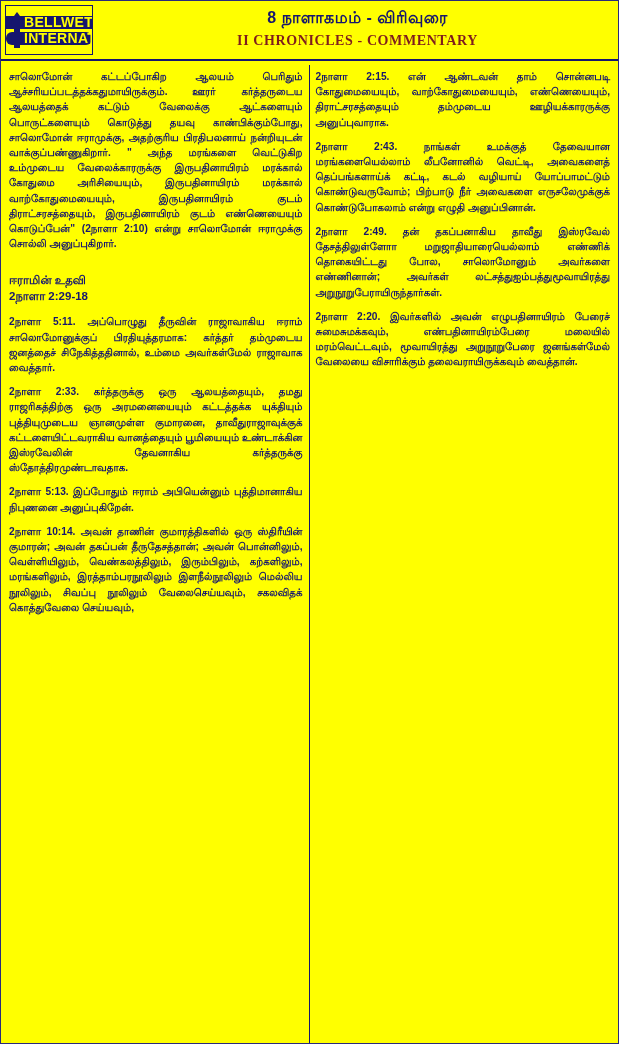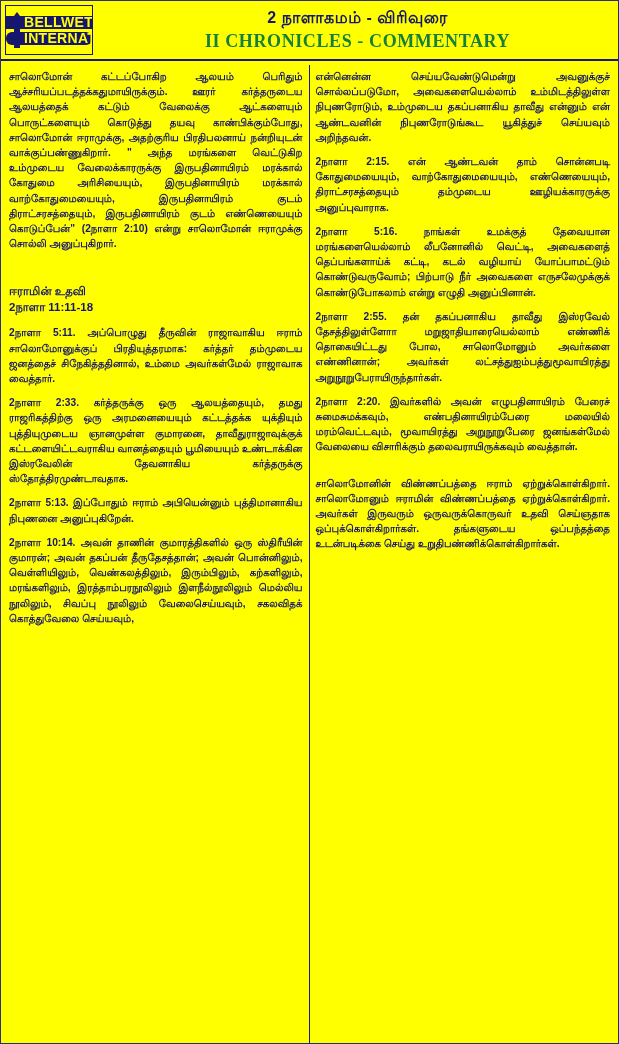--- a/index.html
+++ b/index.html
@@ -78,23 +78,23 @@
     text-align: center;
   }
   .title-ta {
     color: #16166e;
     font-size: 16px;
     font-weight: bold;
     letter-spacing: .5px;
     line-height: 22px;
   }
   .title-en {
-    color: #15803d;
+    color: #7f1d1d;
     font-family: "Liberation Serif", serif;
-    font-size: 18px;
+    font-size: 14px;
     font-weight: bold;
     letter-spacing: .6px;
     line-height: 24px;
   }
 
   
   .columns {
     display: flex;
     height: 982px;
     padding: 4px 2px 0 2px;
@@ -115,21 +115,21 @@
     margin: 0 0 9px 0;
     font-weight: bold;
     -webkit-hyphens: none;
     hyphens: none;
   }
   .sec-head {
     color: #16166e;
     font-size: 11.5px;
     font-weight: bold;
     line-height: 16px;
-    margin: 17px 0 10px 0;
+    margin: 6px 0 10px 0;
   }
   .sec-head .ln { display: block; }
   .spacer-sm { height: 6px; }
   .spacer-md { height: 12px; }
 </style>
 </head>
 <body>
 
 <div class="page">
 
@@ -141,56 +141,54 @@
           <rect x="5" y="12" width="6" height="24" fill="#16166e"></rect>
           <path d="M8 0 C4 5 2 8 3 12 L13 12 C14 8 12 5 8 0 Z" fill="#16166e"></path>
           <rect x="2" y="11" width="12" height="3" fill="#16166e"></rect>
         </svg>
         <div class="logo-band">BELLWETHER</div>
         <div class="logo-band second">INTERNATIONAL</div>
       </div>
     </div>
 
     <div class="title-wrap">
-      <div class="title-ta">2 நாளாகமம் - விரிவுரை</div>
+      <div class="title-ta">8 நாளாகமம் - விரிவுரை</div>
       <div class="title-en">II CHRONICLES  -  COMMENTARY</div>
     </div>
 
 
   </div>
 
   <div class="columns">
 
     <div class="col left">
 
       <p class="para">சாலொமோன் கட்டப்போகிற ஆலயம் பெரிதும் ஆச்சரியப்படத்தக்கதுமாயிருக்கும். ஊரா் கர்த்தருடைய ஆலயத்தைக் கட்டும் வேலைக்கு ஆட்களையும் பொருட்களையும் கொடுத்து தயவு காண்பிக்கும்போது, சாலொமோன் ஈராமுக்கு, அதற்குரிய பிரதிபலனாய் நன்றியுடன் வாக்குப்பண்ணுகிறார். " அந்த மரங்களை வெட்டுகிற உம்முடைய வேலைக்காரருக்கு இருபதினாயிரம் மரக்கால் கோதுமை அரிசியையும், இருபதினாயிரம் மரக்கால் வாற்கோதுமையையும், இருபதினாயிரம் குடம் திராட்சரசத்தையும், இருபதினாயிரம் குடம் எண்ணெயையும் கொடுப்பேன்" (2நாளா 2:10) என்று சாலொமோன் ஈராமுக்கு சொல்லி அனுப்புகிறார்.</p>
 
       <div class="spacer-sm"></div>
 
       <div class="sec-head">
         <span class="ln">ஈராமின் உதவி</span>
-        <span class="ln">2நாளா 11:11-18</span>
+        <span class="ln">2நாளா 2:29-18</span>
       </div>
 
       <p class="para">2நாளா 5:11. அப்பொழுது தீருவின் ராஜாவாகிய ஈராம் சாலொமோனுக்குப் பிரதியுத்தரமாக: கர்த்தர் தம்முடைய ஜனத்தைச் சிநேகித்ததினால், உம்மை அவர்கள்மேல் ராஜாவாக வைத்தார்.</p>
       <p class="para">2நாளா 2:33. கர்த்தருக்கு ஒரு ஆலயத்தையும், தமது ராஜரிகத்திற்கு ஒரு அரமனையையும் கட்டத்தக்க யுக்தியும் புத்தியுமுடைய ஞானமுள்ள குமாரனை, தாவீதுராஜாவுக்குக் கட்டளையிட்டவராகிய வானத்தையும் பூமியையும் உண்டாக்கின இஸ்ரவேலின் தேவனாகிய கர்த்தருக்கு ஸ்தோத்திரமுண்டாவதாக.</p>
       <p class="para">2நாளா 5:13. இப்போதும் ஈராம் அபியென்னும் புத்திமானாகிய நிபுணனை அனுப்புகிறேன்.</p>
       <p class="para">2நாளா 10:14. அவன் தாணின் குமாரத்திகளில் ஒரு ஸ்திரீயின் குமாரன்; அவன் தகப்பன் தீருதேசத்தான்; அவன் பொன்னிலும், வெள்ளியிலும், வெண்கலத்திலும், இரும்பிலும், கற்களிலும், மரங்களிலும், இரத்தாம்பரநூலிலும் இளநீல்நூலிலும் மெல்லிய நூலிலும், சிவப்பு நூலிலும் வேலைசெய்யவும், சகலவிதக் கொத்துவேலை செய்யவும்,</p>
 
     </div>
 
     <div class="col right">
 
-      <p class="para">என்னென்ன செய்யவேண்டுமென்று அவனுக்குச் சொல்லப்படுமோ, அவைகளையெல்லாம் உம்மிடத்திலுள்ள நிபுணரோடும், உம்முடைய தகப்பனாகிய தாவீது என்னும் என் ஆண்டவனின் நிபுணரோடுங்கூட யூகித்துச் செய்யவும் அறிந்தவன்.</p>
       <p class="para">2நாளா 2:15. என் ஆண்டவன் தாம் சொன்னபடி கோதுமையையும், வாற்கோதுமையையும், எண்ணெயையும், திராட்சரசத்தையும் தம்முடைய ஊழியக்காரருக்கு அனுப்புவாராக.</p>
-      <p class="para">2நாளா 5:16. நாங்கள் உமக்குத் தேவையான மரங்களையெல்லாம் லீபனோனில் வெட்டி, அவைகளைத் தெப்பங்களாய்க் கட்டி, கடல் வழியாய் யோப்பாமட்டும் கொண்டுவருவோம்; பிற்பாடு நீர் அவைகளை எருசலேமுக்குக் கொண்டுபோகலாம் என்று எழுதி அனுப்பினான்.</p>
-      <p class="para">2நாளா 2:55. தன் தகப்பனாகிய தாவீது இஸ்ரவேல் தேசத்திலுள்ளோா மறுஜாதியாரையெல்லாம் எண்ணிக் தொகையிட்டது போல, சாலொமோனும் அவர்களை எண்ணினான்; அவர்கள் லட்சத்துஐம்பத்துமூவாயிரத்து அறுநூறுபேராயிருந்தார்கள்.</p>
+      <p class="para">2நாளா 2:43. நாங்கள் உமக்குத் தேவையான மரங்களையெல்லாம் லீபனோனில் வெட்டி, அவைகளைத் தெப்பங்களாய்க் கட்டி, கடல் வழியாய் யோப்பாமட்டும் கொண்டுவருவோம்; பிற்பாடு நீர் அவைகளை எருசலேமுக்குக் கொண்டுபோகலாம் என்று எழுதி அனுப்பினான்.</p>
+      <p class="para">2நாளா 2:49. தன் தகப்பனாகிய தாவீது இஸ்ரவேல் தேசத்திலுள்ளோா மறுஜாதியாரையெல்லாம் எண்ணிக் தொகையிட்டது போல, சாலொமோனும் அவர்களை எண்ணினான்; அவர்கள் லட்சத்துஐம்பத்துமூவாயிரத்து அறுநூறுபேராயிருந்தார்கள்.</p>
       <p class="para">2நாளா 2:20. இவர்களில் அவன் எழுபதினாயிரம் பேரைச் சுமைசுமக்கவும், எண்பதினாயிரம்பேரை மலையில் மரம்வெட்டவும், மூவாயிரத்து அறுநூறுபேரை ஜனங்கள்மேல் வேலையை விசாரிக்கும் தலைவராயிருக்கவும் வைத்தான்.</p>
 
       <div class="spacer-md"></div>
 
-      <p class="para">சாலொமோனின் விண்ணப்பத்தை ஈராம் ஏற்றுக்கொள்கிறார். சாலொமோனும் ஈராமின் விண்ணப்பத்தை ஏற்றுக்கொள்கிறார். அவர்கள் இருவரும் ஒருவருக்கொருவர் உதவி செய்ஞதாக ஒப்புக்கொள்கிறார்கள். தங்களுடைய ஒப்பந்தத்தை உடன்படிக்கை செய்து உறுதிபண்ணிக்கொள்கிறார்கள்.</p>
 
     </div>
 
   </div>
 
 </div>
 
 </body></html>

